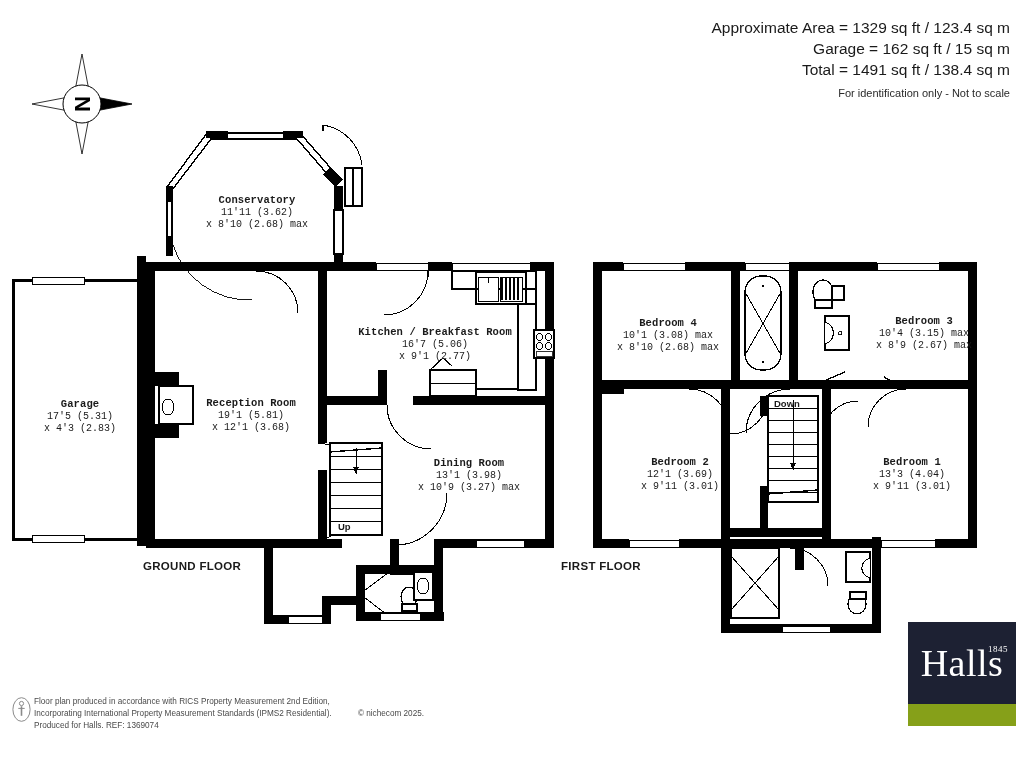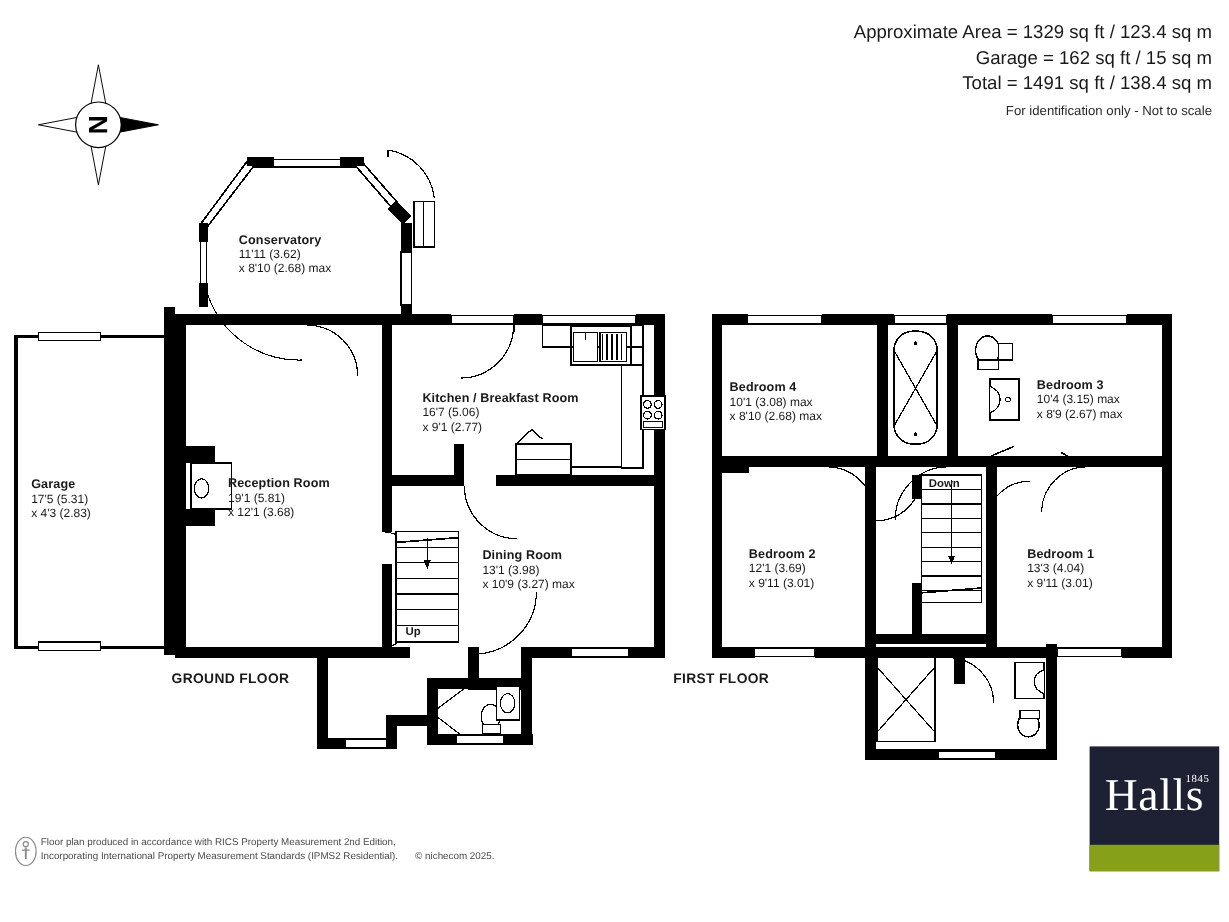--- a/index.html
+++ b/index.html
@@ -38,22 +38,24 @@
     margin-top: 5px;
     white-space: nowrap;
   }
   svg.plan {
     position: absolute;
     left: 0;
     top: 0;
   }
   .room-label {
     position: absolute;
+    text-align: center;
     line-height: 1.22;
     white-space: nowrap;
+    font-family: Liberation Mono, monospace;
   }
   .room-label .rn {
     font-size: 10.5px;
     font-weight: bold;
     display: block;
     letter-spacing: 0.1px;
   }
   .room-label .rd {
     font-size: 10px;
     display: block;
@@ -517,17 +519,18 @@
       <ellipse cx="9.5" cy="12.5" rx="8.6" ry="11.8" fill="none" stroke="#8a8a8a" stroke-width="1"></ellipse>
       <circle cx="9.5" cy="6.5" r="2.1" fill="none" stroke="#8a8a8a" stroke-width="1"></circle>
       <path d="M9.5 9.2 L9.5 18.8" stroke="#8a8a8a" stroke-width="1.6"></path>
       <path d="M6.3 11.4 L12.7 11.4" stroke="#8a8a8a" stroke-width="1"></path>
     </svg>
   </div>
   <div class="footer">
     <div>Floor plan produced in accordance with RICS Property Measurement 2nd Edition,</div>
     <div>
       <span>Incorporating International Property Measurement Standards (IPMS2 Residential).</span>
-      <span style="margin-left:12px;">© nichecom 2025.</span>
+      <span style="margin-left:24px;">© nichecom 2025.</span>
     </div>
+    <div>Produced for Halls.   REF: 1369074</div>
   </div>
 
 </div>
 
 </body></html>

